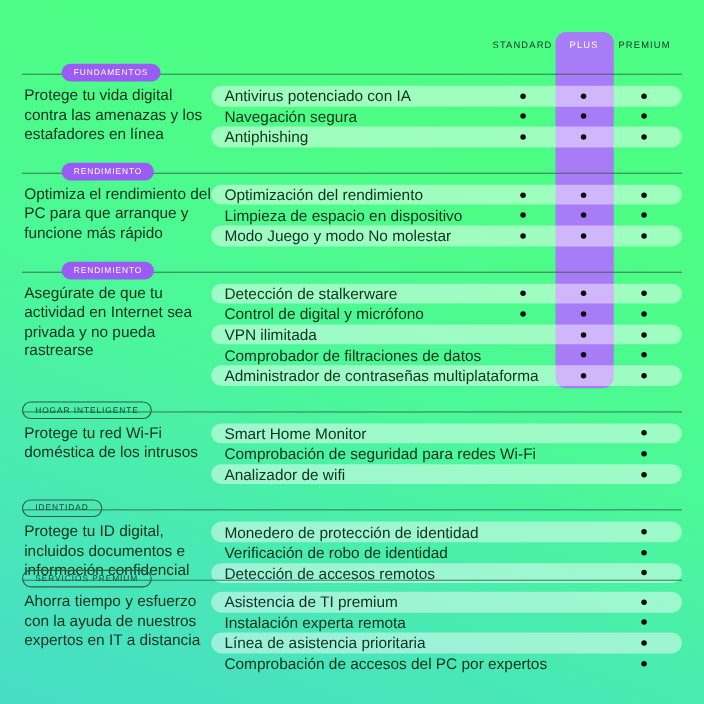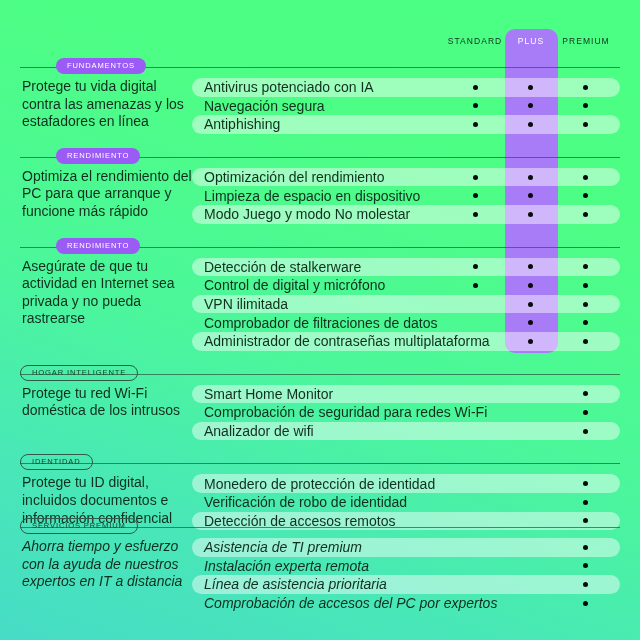--- a/index.html
+++ b/index.html
@@ -253,21 +253,21 @@
               <span class="dot d2"></span>
             </div>
           </div>
         </div>
       </div>
       <div class="section" style="top: 516px;">
         <div class="sec-headline">
           <div class="sec-rule"></div>
           <div class="pill outline">SERVICIOS PREMIUM</div>
         </div>
-        <div class="sec-body" style="height: 55px; font-style: italic;">
+        <div class="sec-body" style="height: 55px;">
           <div class="sec-desc">Ahorra tiempo y esfuerzo con la ayuda de nuestros expertos en IT a distancia</div>
           <div class="rows">
             <div class="row odd">
               <div class="rowbg"></div>
               <div class="label">Asistencia de TI premium</div>
               <span class="dot d2"></span>
             </div>
             <div class="row even">
               <div class="rowbg"></div>
               <div class="label">Instalación experta remota</div>

